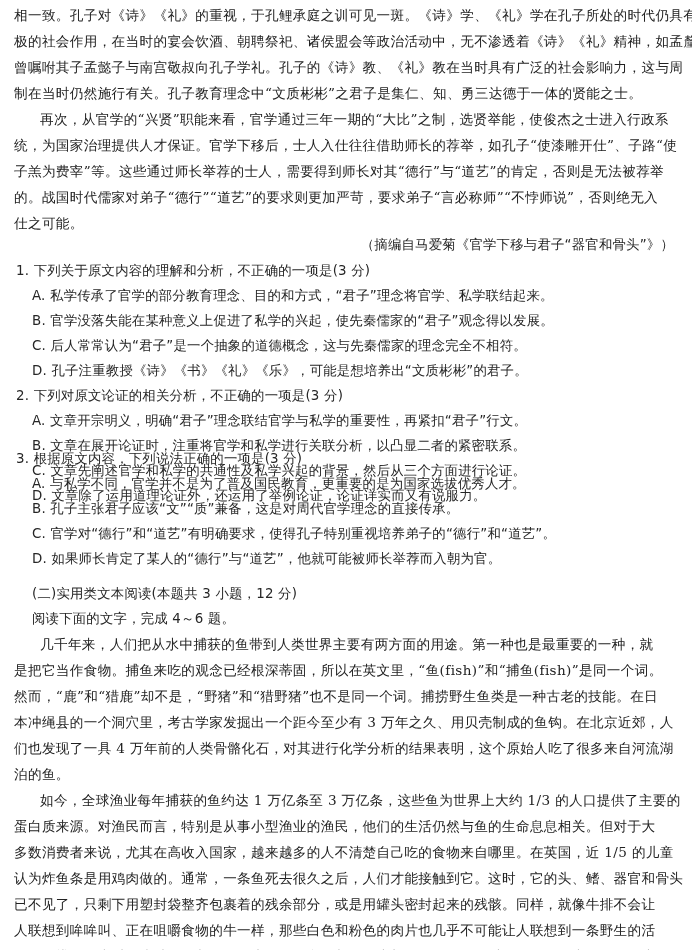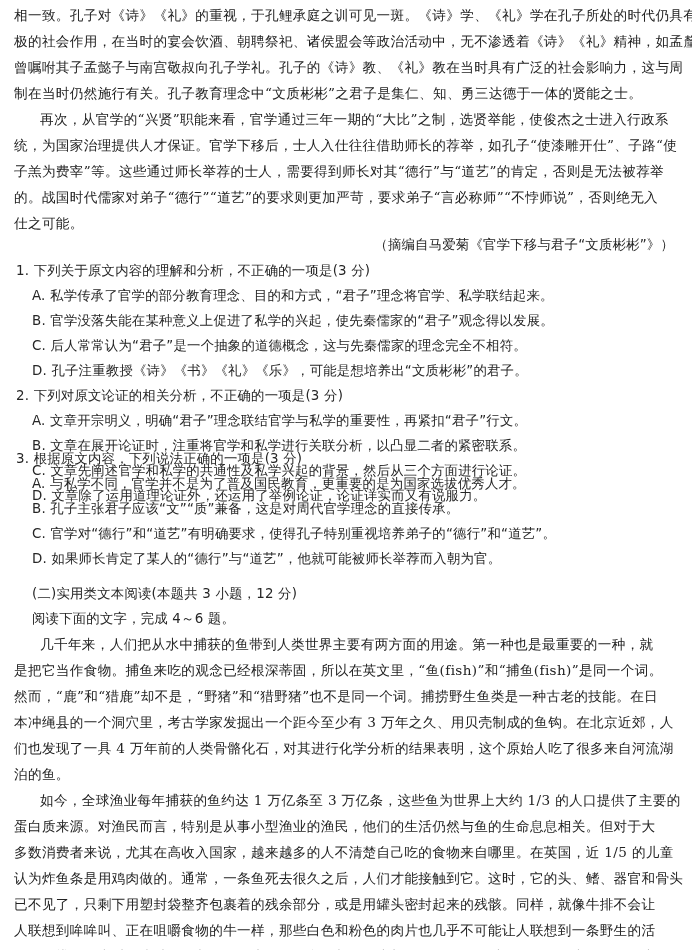--- a/index.html
+++ b/index.html
@@ -30,21 +30,21 @@
   <div>
     <div class="line kai p0" style="top:2px">相一致。孔子对《诗》《礼》的重视，于孔鲤承庭之训可见一斑。《诗》学、《礼》学在孔子所处的时代仍具有积</div>
     <div class="line kai p0" style="top:28px">极的社会作用，在当时的宴会饮酒、朝聘祭祀、诸侯盟会等政治活动中，无不渗透着《诗》《礼》精神，如孟釐子</div>
     <div class="line kai p0" style="top:54px">曾嘱咐其子孟懿子与南宫敬叔向孔子学礼。孔子的《诗》教、《礼》教在当时具有广泛的社会影响力，这与周</div>
     <div class="line kai p0" style="top:80px">制在当时仍然施行有关。孔子教育理念中“文质彬彬”之君子是集仁、知、勇三达德于一体的贤能之士。</div>
     <div class="line kai pi" style="top:106px">再次，从官学的“兴贤”职能来看，官学通过三年一期的“大比”之制，选贤举能，使俊杰之士进入行政系</div>
     <div class="line kai p0" style="top:132px">统，为国家治理提供人才保证。官学下移后，士人入仕往往借助师长的荐举，如孔子“使漆雕开仕”、子路“使</div>
     <div class="line kai p0" style="top:158px">子羔为费宰”等。这些通过师长举荐的士人，需要得到师长对其“德行”与“道艺”的肯定，否则是无法被荐举</div>
     <div class="line kai p0" style="top:184px">的。战国时代儒家对弟子“德行”“道艺”的要求则更加严苛，要求弟子“言必称师”“不悖师说”，否则绝无入</div>
     <div class="line kai p0" style="top:210px">仕之可能。</div>
-    <div class="line song cite" style="top:232px">（摘编自马爱菊《官学下移与君子“文质彬彬”》）</div>
+    <div class="line song cite" style="top:232px">（摘编自马爱菊《官学下移与君子“器官和骨头”》）</div>
   </div>
 
   <div>
     <div class="line song pq" style="top:258px">1. 下列关于原文内容的理解和分析，不正确的一项是(3 分)</div>
     <div class="line song po" style="top:283px">A. 私学传承了官学的部分教育理念、目的和方式，“君子”理念将官学、私学联结起来。</div>
     <div class="line song po" style="top:308px">B. 官学没落失能在某种意义上促进了私学的兴起，使先秦儒家的“君子”观念得以发展。</div>
     <div class="line song po" style="top:333px">C. 后人常常认为“君子”是一个抽象的道德概念，这与先秦儒家的理念完全不相符。</div>
     <div class="line song po" style="top:358px">D. 孔子注重教授《诗》《书》《礼》《乐》，可能是想培养出“文质彬彬”的君子。</div>
   </div>
 

